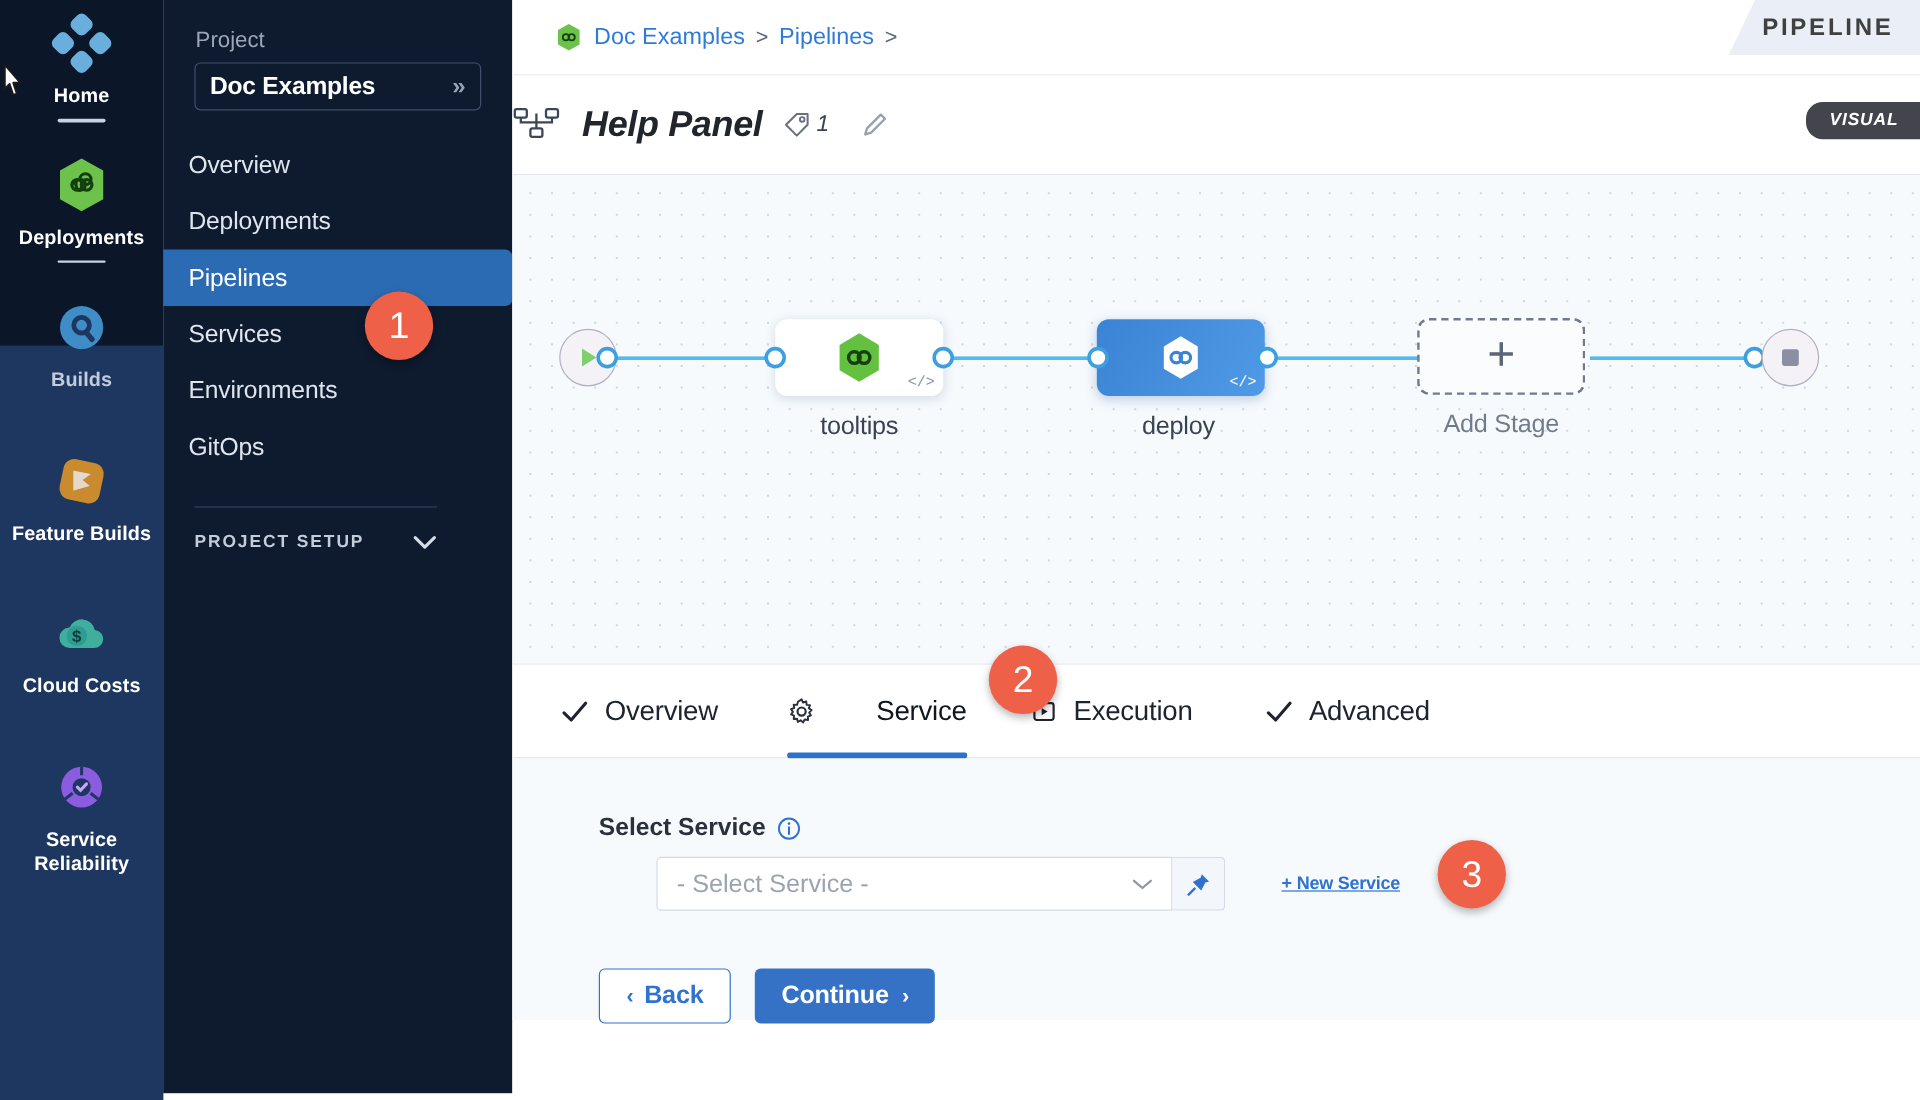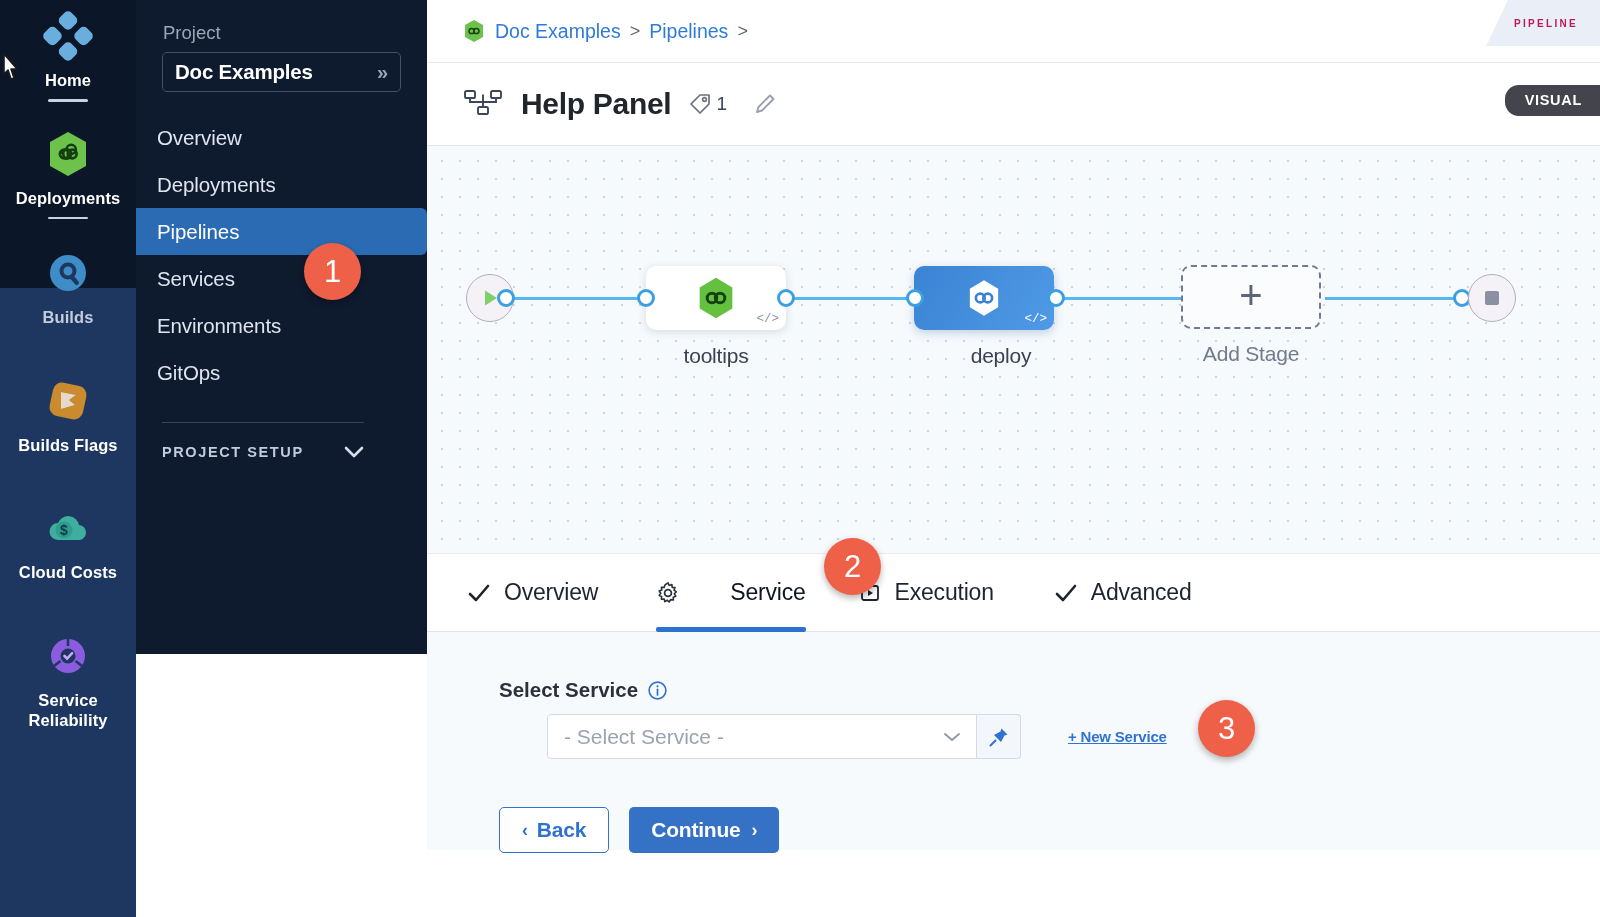--- a/index.html
+++ b/index.html
@@ -39,21 +39,21 @@
   .rail-underline {
     margin-top: 9px; width: 40px; height: 2.5px; background: #c7d2e2; border-radius: 2px;
   }
 
   .cursor {
     position: absolute; left: 0px; top: 52px; width: 26px; height: 34px; z-index: 30;
   }
 
   
   .projnav {
-    width: 291px; height: 654px; background: #0e1a2e;
+    width: 291px; height: 911px; background: #0e1a2e;
     flex: 0 0 291px; position: relative; padding: 22px 26px 0 26px;
   }
   .proj-label { color: #9aa6b8; font-size: 18.5px; margin: 0 0 8px 1px; }
   .proj-select {
     height: 40px; border: 1px solid #40506a; border-radius: 5px;
     display: flex; align-items: center; justify-content: space-between;
     padding: 0 12px 0 12px; background: #0e1a2e;
   }
   .proj-name { color: #ffffff; font-size: 20.5px; font-weight: bold; letter-spacing: -.2px; }
   .proj-chev { color: #98a4b6; font-size: 20px; font-weight: bold; line-height: 1; }
@@ -85,29 +85,29 @@
   .breadcrumb-bar {
     height: 63px; display: flex; align-items: center; padding-left: 36px;
     border-bottom: 1px solid #e7e9ef; background: #fff; position: relative;
   }
   .crumb-logo { width: 22px; height: 24px; margin-right: 10px; }
   .crumb-link { color: #2f7bd9; font-size: 19.5px; text-decoration: none; }
   .crumb-sep { color: #5b6677; font-size: 18px; margin: 0 9px; }
 
   .pipeline-flag {
     position: absolute; right: 0; top: 0; height: 46px;
-    background: #eaeff7; color: #be185d; font-size: 10px; font-weight: bold;
+    background: #eaeff7; color: #404040; font-size: 20px; font-weight: bold;
     letter-spacing: 2.3px; display: flex; align-items: center;
     padding: 0 22px 0 28px;
     clip-path: polygon(22px 0, 100% 0, 100% 100%, 0 100%);
   }
 
   .title-bar {
-    height: 83px; display: flex; align-items: center; padding-left: 36px;
-    border-bottom: 1px solid #e3e6ec; background: #fff; position: relative;
+    height: 83px; display: flex; align-items: center; 
+    border-bottom: 1px solid #e3e6ec; background: #fff; position: relative; font-style: italic;
   }
   .title-icon { width: 40px; height: 34px; margin-right: 18px; }
   .title-text { font-size: 30px; font-weight: bold; color: #21252c; letter-spacing: -.3px; }
   .tag-wrap { display: flex; align-items: center; margin-left: 17px; }
   .tag-count { font-size: 19px; color: #3b4453; margin-left: 4px; }
   .pencil-icon { margin-left: 25px; }
   .visual-badge {
     position: absolute; right: 0px; top: 22px;
     background: #43444c; color: #ffffff; font-size: 14.5px; font-weight: bold;
     letter-spacing: .7px; padding: 7px 18px 8px 20px; border-radius: 14px 0 0 14px;
@@ -256,21 +256,21 @@
       </svg>
       <div class="rail-label dim">Builds</div>
     </div>
 
     <div class="rail-item" style="margin-top:42px">
       <svg class="rail-icon" viewBox="0 0 52 52">
         <rect x="9" y="9" width="34" height="34" rx="9" transform="rotate(12 26 26)" fill="#c98b2e"></rect>
         <path d="M19 34 L19 17 L34 20 L27 25 L33 30 Z" fill="#8a5a20"></path>
         <path d="M19 34 L19 17 L34 20 L27 25 L33 30 Z" fill="#f3f0ea" opacity=".85"></path>
       </svg>
-      <div class="rail-label">Builds Flags</div>
+      <div class="rail-label">Feature Builds</div>
     </div>
 
     <div class="rail-item" style="margin-top:40px">
       <svg class="rail-icon" viewBox="0 0 52 52">
         <path d="M16 38 a8.5 8.5 0 0 1 0-17 a11 11 0 0 1 21 2 a7.5 7.5 0 0 1 -1 15 Z" fill="#3fae9c"></path>
         <circle cx="22" cy="28" r="8.5" fill="#2f9c92"></circle>
         <text x="22" y="33" font-size="14" font-family="Liberation Sans, sans-serif" font-weight="bold" fill="#0d3b3d" text-anchor="middle">$</text>
       </svg>
       <div class="rail-label">Cloud Costs</div>
     </div>
@@ -392,21 +392,21 @@
       <div class="stage-card blue" style="left:487px; top:120px;">
         <svg width="46" height="46" viewBox="0 0 52 52">
           <path d="M26 6 L42 15.5 L42 36.5 L26 46 L10 36.5 L10 15.5 Z" fill="#ffffff"></path>
           <ellipse cx="21.8" cy="26" rx="5" ry="5" fill="none" stroke="#3b83d4" stroke-width="3"></ellipse>
           <ellipse cx="30.2" cy="26" rx="5" ry="5" fill="none" stroke="#3b83d4" stroke-width="3"></ellipse>
         </svg>
         <span class="code-badge white">&lt;/&gt;</span>
       </div>
       <div class="port" style="left:479px; top:143px;"></div>
       <div class="port" style="left:620px; top:143px;"></div>
-      <div class="node-label" style="left:504px; top:198px; width:140px;">deploy</div>
+      <div class="node-label" style="left:485px; top:198px; width:140px;">deploy</div>
 
       <div class="add-stage" style="left:754px; top:119px;">
         <span class="plus">+</span>
       </div>
       <div class="node-label" style="left:754px; top:196px; width:140px; color:#717b8c;">Add Stage</div>
 
       <div class="port" style="left:1026px; top:143px;"></div>
       <div class="endcap" style="left:1041px; top:128px;">
         <svg width="20" height="20" viewBox="0 0 20 20">
           <rect x="3" y="3" width="14" height="14" rx="2" fill="#8a8fa3"></rect>

